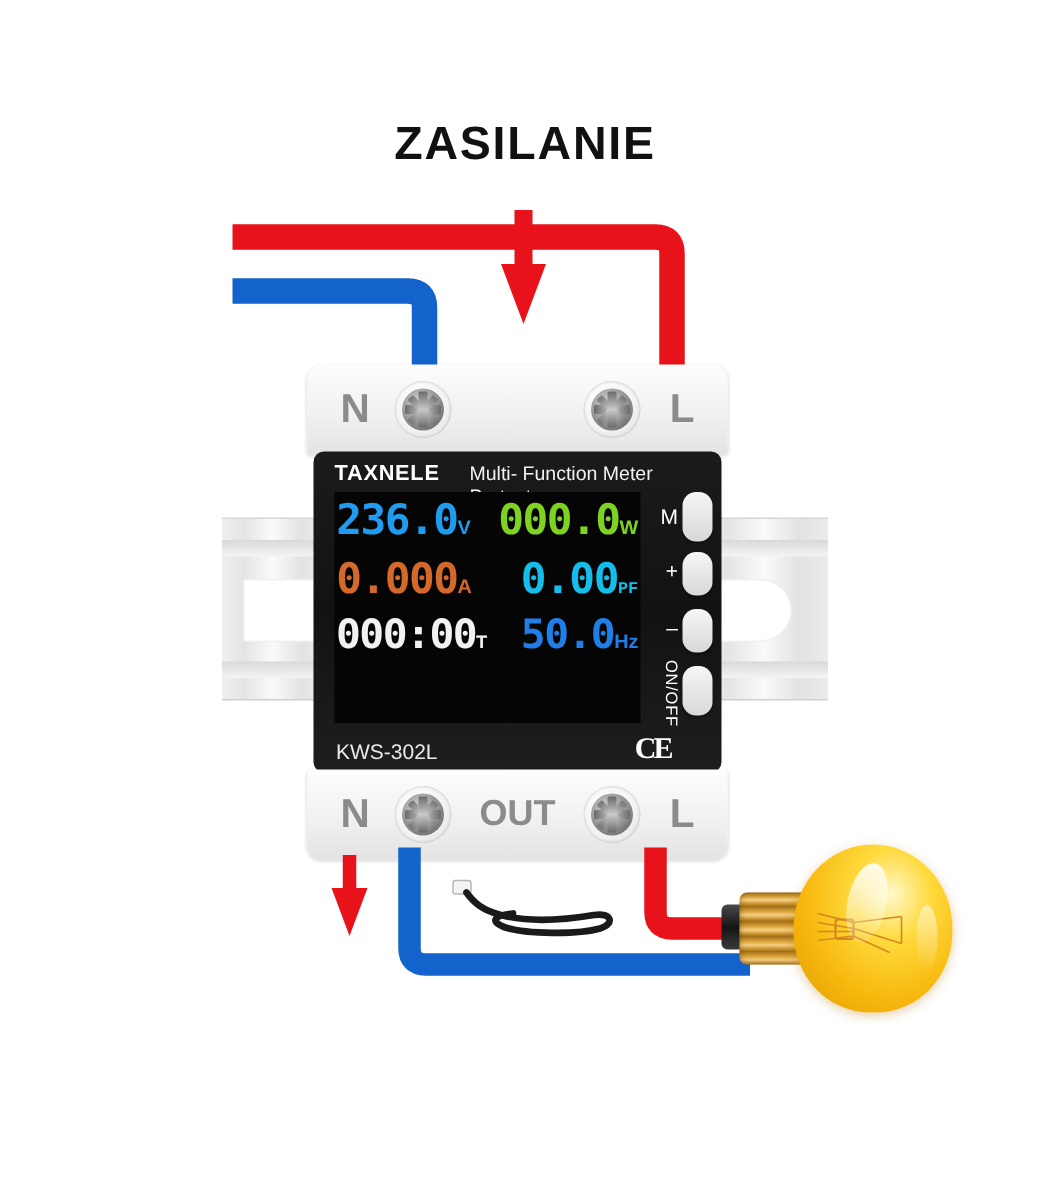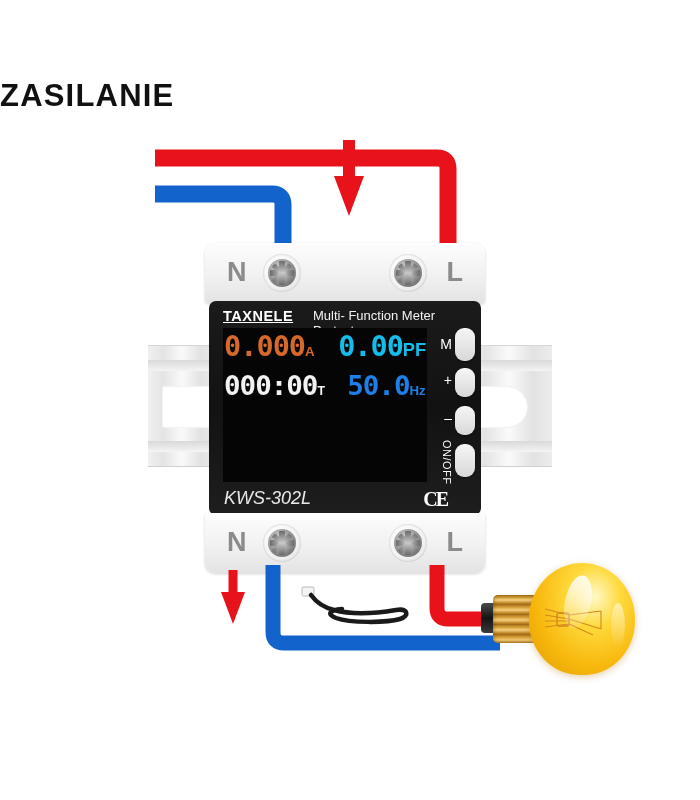--- a/index.html
+++ b/index.html
@@ -7,21 +7,21 @@
     width: 700px; height: 800px;
     background: #ffffff;
     font-family: "Liberation Sans", sans-serif;
     overflow: hidden;
   }
   #stage { position: relative; width: 700px; height: 800px; background: #fff; }
 
   
   .title {
     position: absolute; left: 0; top: 78px; width: 700px;
-    text-align: left;
+    text-align: center;
     font-size: 31px; font-weight: bold; letter-spacing: 1.2px;
     color: #111; font-family: "Liberation Sans", sans-serif;
   }
 
   
   .wire { position: absolute; }
 
   
   .rail {
     position: absolute; top: 345px; height: 122px;
@@ -92,29 +92,28 @@
   
   .face {
     position: absolute; left: 4px; top: 58px; width: 272px; height: 214px;
     background: linear-gradient(180deg,#1b1b1b 0%,#121212 50%,#1e1e1e 100%);
     border-radius: 7px;
   }
   .brand {
     position: absolute; left: 14px; top: 7px;
     color: #fff; font-size: 14.5px; font-weight: bold; letter-spacing: .5px;
     font-family: "Liberation Sans", sans-serif;
-    text-decoration: underline;
   }
   .tagline {
     position: absolute; left: 104px; top: 7px;
     color: #f2f2f2; font-size: 13px; font-family: "Liberation Sans", sans-serif;
   }
   .model {
     position: absolute; left: 15px; bottom: 6px;
-    color: #e9e9e9; font-size: 18px; font-style: italic;
+    color: #e9e9e9; font-size: 14px;
   }
   .ce {
     position: absolute; right: 34px; bottom: 4px;
     color: #fff; font-size: 20px; font-weight: bold; letter-spacing: -2px;
     font-family: "Liberation Serif", serif;
   }
 
   
   .lcd {
     position: absolute; left: 14px; top: 27px; width: 204px; height: 154px;
@@ -132,21 +131,21 @@
     font-weight: bold; letter-spacing: 0;
     transform: none; display: inline-block;
   }
   .v-val  { left: 2px;  top: 5px;  font-size: 28px; color: #1f9bf0; }
   .v-val .unit { font-size: 13px; }
   .w-val  { right: 2px; top: 5px;  font-size: 28px; color: #7ed321; }
   .w-val .unit { font-size: 13px; }
   .a-val  { left: 2px;  top: 5px;  font-size: 28px; color: #d4692a; }
   .a-val .unit { font-size: 13px; }
   .pf-val { right: 2px; top: 5px;  font-size: 28px; color: #14bdea; }
-  .pf-val .unit { font-size: 18px; }
+  .pf-val .unit { font-size: 11px; font-family: Liberation Mono, monospace; }
   .t-val  { left: 2px;  top: 5px;  font-size: 27px; color: #f2f2f2; }
   .t-val .unit { font-size: 12px; }
   .hz-val { right: 2px; top: 5px;  font-size: 27px; color: #1f7fe8; }
   .hz-val .unit { font-size: 13px; }
   .kwh-val{ left: 2px;  top: 5px;  font-size: 26px; color: #2fd8e0; }
   .kwh-val .unit { font-size: 13px; }
   .c-val  { right: 4px; top: 4px;  font-size: 26px; color: #fbfbfb; }
   .c-val .unit { font-size: 12px; vertical-align: super; }
 
   
@@ -257,20 +256,24 @@
           </div>
       </div>
     </div>
 
     <div class="face">
       <div class="brand">TAXNELE</div>
       <div class="tagline">Multi- Function Meter Protector</div>
 
       <div class="lcd">
 
+        <div class="lcd-row">
+          <div class="seg v-val"><span>236.0</span><span class="unit">V</span></div>
+          <div class="seg w-val"><span>000.0</span><span class="unit">W</span></div>
+        </div>
 
         <div class="lcd-row">
           <div class="seg a-val"><span>0.000</span><span class="unit">A</span></div>
           <div class="seg pf-val"><span>0.00</span><span class="unit">PF</span></div>
         </div>
 
         <div class="lcd-row">
           <div class="seg t-val"><span>000:00</span><span class="unit">T</span></div>
           <div class="seg hz-val"><span>50.0</span><span class="unit">Hz</span></div>
         </div>
@@ -288,20 +291,21 @@
         <div class="btn-lbl" id="lbl-onoff">ON/OFF</div>
         <div class="btn" id="btn-onoff"></div>
       </div>
 
       <div class="model">KWS-302L</div>
       <div class="ce">CE</div>
     </div>
 
     <div class="term-block" id="term-bottom">
       <div class="term-label term-n">N</div>
+      <div class="term-label term-mid">OUT</div>
       <div class="term-label term-l">L</div>
       <div class="screw screw-l">
         <div class="screw-inner">
             <div class="screw-x1"></div>
             <div class="screw-x2"></div>
           </div>
       </div>
       <div class="screw screw-r">
         <div class="screw-inner">
             <div class="screw-x1"></div>

